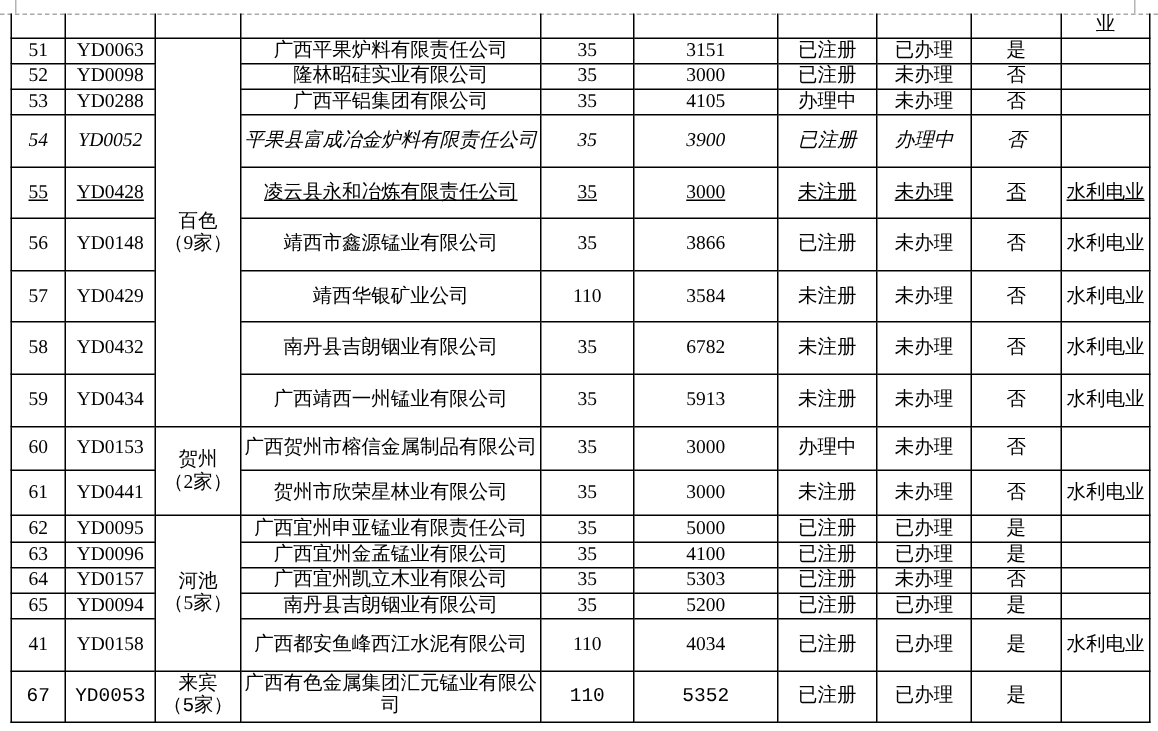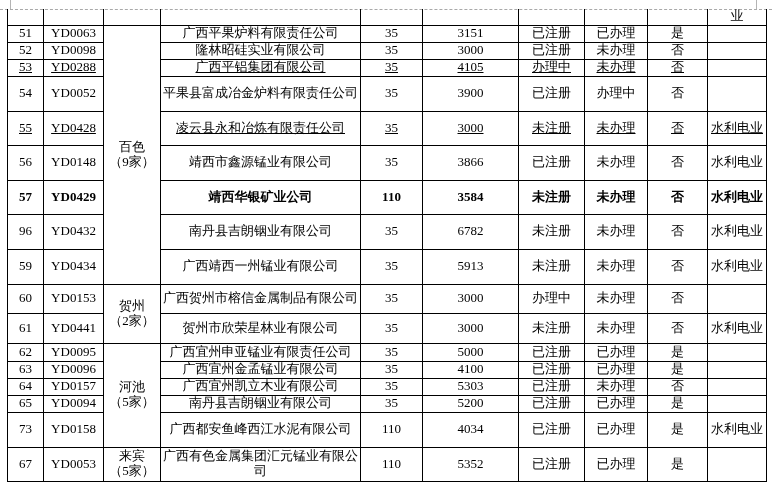--- a/index.html
+++ b/index.html
@@ -79,32 +79,32 @@
           <td>52</td>
           <td>YD0098</td>
           <td class="company red">隆林昭硅实业有限公司</td>
           <td class="red">35</td>
           <td class="red">3000</td>
           <td class="red">已注册</td>
           <td class="red">未办理</td>
           <td class="red">否</td>
           <td class="grid-op red"></td>
         </tr>
-        <tr style="height: 17px; text-decoration: underline;">
+        <tr style="height: 17px;">
           <td>53</td>
           <td>YD0288</td>
           <td class="company red">广西平铝集团有限公司</td>
           <td class="red">35</td>
           <td class="red">4105</td>
           <td class="red">办理中</td>
           <td class="red">未办理</td>
           <td class="red">否</td>
           <td class="grid-op red"></td>
         </tr>
-        <tr style="height: 35px;">
+        <tr style="height: 35px; font-style: italic;">
           <td>54</td>
           <td>YD0052</td>
           <td class="company red">平果县富成冶金炉料有限责任公司</td>
           <td class="red">35</td>
           <td class="red">3900</td>
           <td class="red">已注册</td>
           <td class="red">办理中</td>
           <td class="red">否</td>
           <td class="grid-op red"></td>
         </tr>
@@ -123,33 +123,33 @@
           <td>56</td>
           <td>YD0148</td>
           <td class="company red">靖西市鑫源锰业有限公司</td>
           <td class="red">35</td>
           <td class="red">3866</td>
           <td class="red">已注册</td>
           <td class="red">未办理</td>
           <td class="red">否</td>
           <td class="grid-op red">水利电业</td>
         </tr>
-        <tr style="height: 34px; font-weight: bold;">
+        <tr style="height: 34px;">
           <td>57</td>
           <td>YD0429</td>
           <td class="company red">靖西华银矿业公司</td>
           <td class="red">110</td>
           <td class="red">3584</td>
           <td class="red">未注册</td>
           <td class="red">未办理</td>
           <td class="red">否</td>
           <td class="grid-op red">水利电业</td>
         </tr>
         <tr style="height: 35px;">
-          <td>96</td>
+          <td>58</td>
           <td>YD0432</td>
           <td class="company red">南丹县吉朗铟业有限公司</td>
           <td class="red">35</td>
           <td class="red">6782</td>
           <td class="red">未注册</td>
           <td class="red">未办理</td>
           <td class="red">否</td>
           <td class="grid-op red">水利电业</td>
         </tr>
         <tr style="height: 35px;">
@@ -231,31 +231,31 @@
           <td>YD0094</td>
           <td class="company">南丹县吉朗铟业有限公司</td>
           <td>35</td>
           <td>5200</td>
           <td>已注册</td>
           <td>已办理</td>
           <td>是</td>
           <td class="grid-op"></td>
         </tr>
         <tr style="height: 35px;">
-          <td>73</td>
+          <td>41</td>
           <td>YD0158</td>
           <td class="company">广西都安鱼峰西江水泥有限公司</td>
           <td>110</td>
           <td>4034</td>
           <td>已注册</td>
           <td>已办理</td>
           <td>是</td>
           <td class="grid-op">水利电业</td>
         </tr>
-        <tr style="height: 34px;">
+        <tr style="height: 34px; font-family: Liberation Mono, monospace;">
           <td>67</td>
           <td>YD0053</td>
           <td class="region" rowspan="1">
             <div>来宾</div>
             <div>（5家）</div>
           </td>
           <td class="company">广西有色金属集团汇元锰业有限公司</td>
           <td>110</td>
           <td>5352</td>
           <td>已注册</td>

